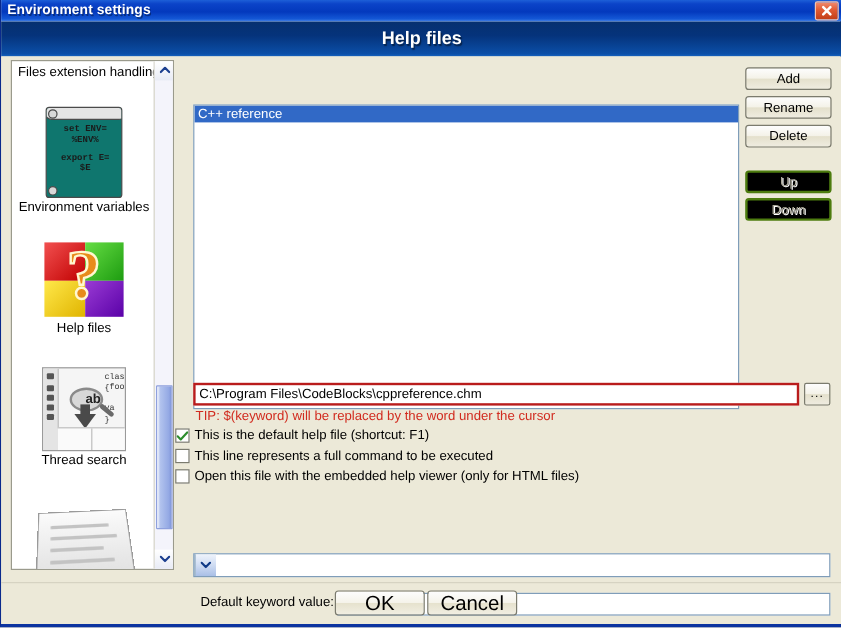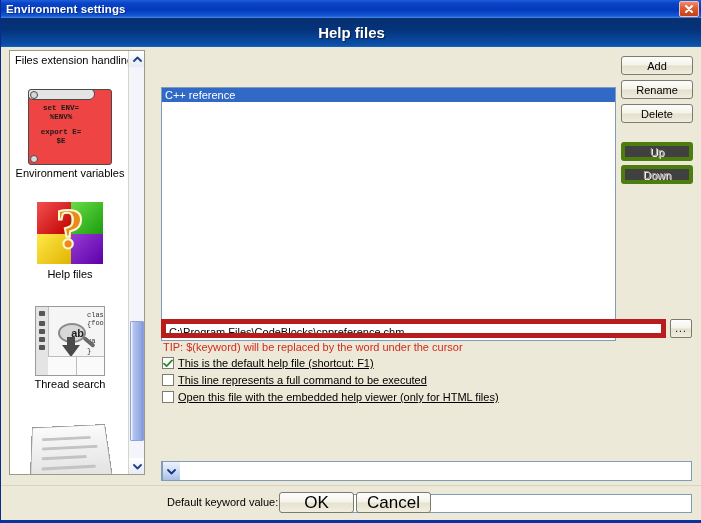--- a/index.html
+++ b/index.html
@@ -137,23 +137,23 @@
   .sb-item-label {
     font-size: 11px;
     color: #000;
     margin-top: 2px;
     display: block;
   }
 
   
   .icon-scroll {
     position: relative;
-    width: 84px; height: 76px;
+    width: 64px; height: 76px;
     margin: 0 auto;
-    background: #ef4444;
+    background: #0f766e;
     border: 1.5px solid #4a4a4a;
     border-radius: 3px;
     box-sizing: border-box;
     overflow: hidden;
   }
   .icon-scroll .roll-top {
     position:absolute; left:-2px; top:-2px; width:68px; height:12px;
     background:#e4e4e4; border:1.5px solid #4a4a4a; border-radius:6px;
     box-sizing:border-box;
   }
@@ -284,32 +284,32 @@
     color: #000;
     background: linear-gradient(to bottom,#fdfdfd 0%,#f4f2e8 48%,#e4e0cc 52%,#efece0 100%);
     border: 1px solid #7b7b6e;
     border-radius: 3px;
     box-sizing: border-box;
     cursor: pointer;
     display: flex; align-items: center; justify-content: center;
   }
   .side-btn.disabled {
     color: #adaa9c;
-    background: #404040;
-    border: 4px solid #4d7c0f;
+    background: #000000;
+    border: 2px solid #4d7c0f;
     text-shadow: 1px 1px 0 #ffffff;
     cursor: default;
   }
 
   .path-field {
     position: absolute;
     left: 160px; top: 272px;
     width: 505px; height: 19px;
     background: #ffffff;
-    border: 5px solid #b91c1c;
+    border: 2px solid #b91c1c;
     box-sizing: border-box;
     font-size: 11px;
     line-height: 17px;
     padding-left: 3px;
     color: #000;
     white-space: nowrap;
     overflow: hidden;
     cursor: text;
   }
   .browse-btn {
@@ -330,24 +330,23 @@
   .tip-text {
     position: absolute;
     left: 162px; top: 294px;
     font-size: 11px;
     color: #d12b1f;
     white-space: nowrap;
   }
 
   .cb-row {
     position: absolute;
-    left: 161px;
+    left: 145px;
     display: flex;
     cursor: pointer;
-    text-decoration: underline;
   }
   .cb-box {
     width: 12px; height: 12px;
     background: #ffffff;
     border: 1px solid #7b7b6e;
     box-sizing: border-box;
     margin-right: 4px;
     display: flex; align-items: center; justify-content: center;
     flex: 0 0 12px;
   }

